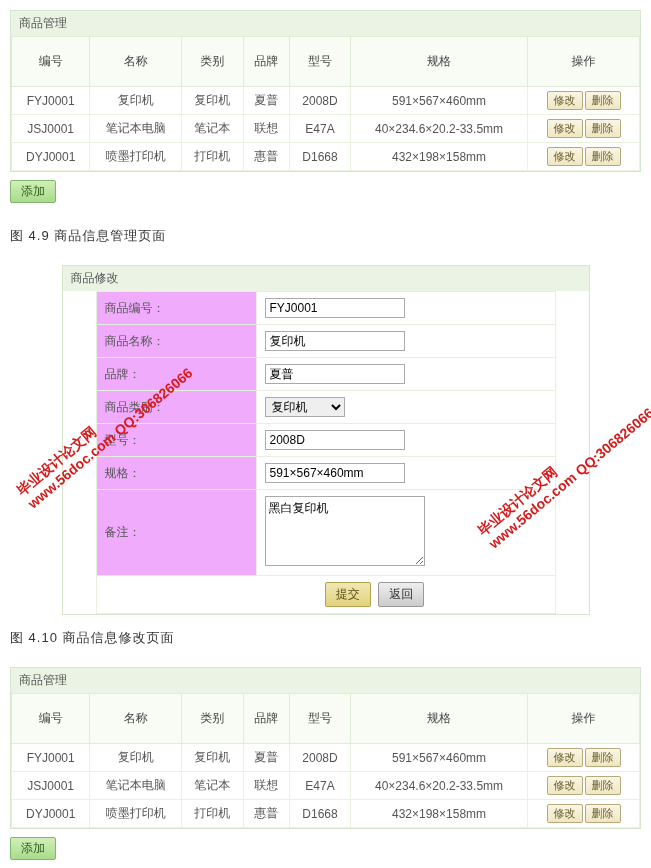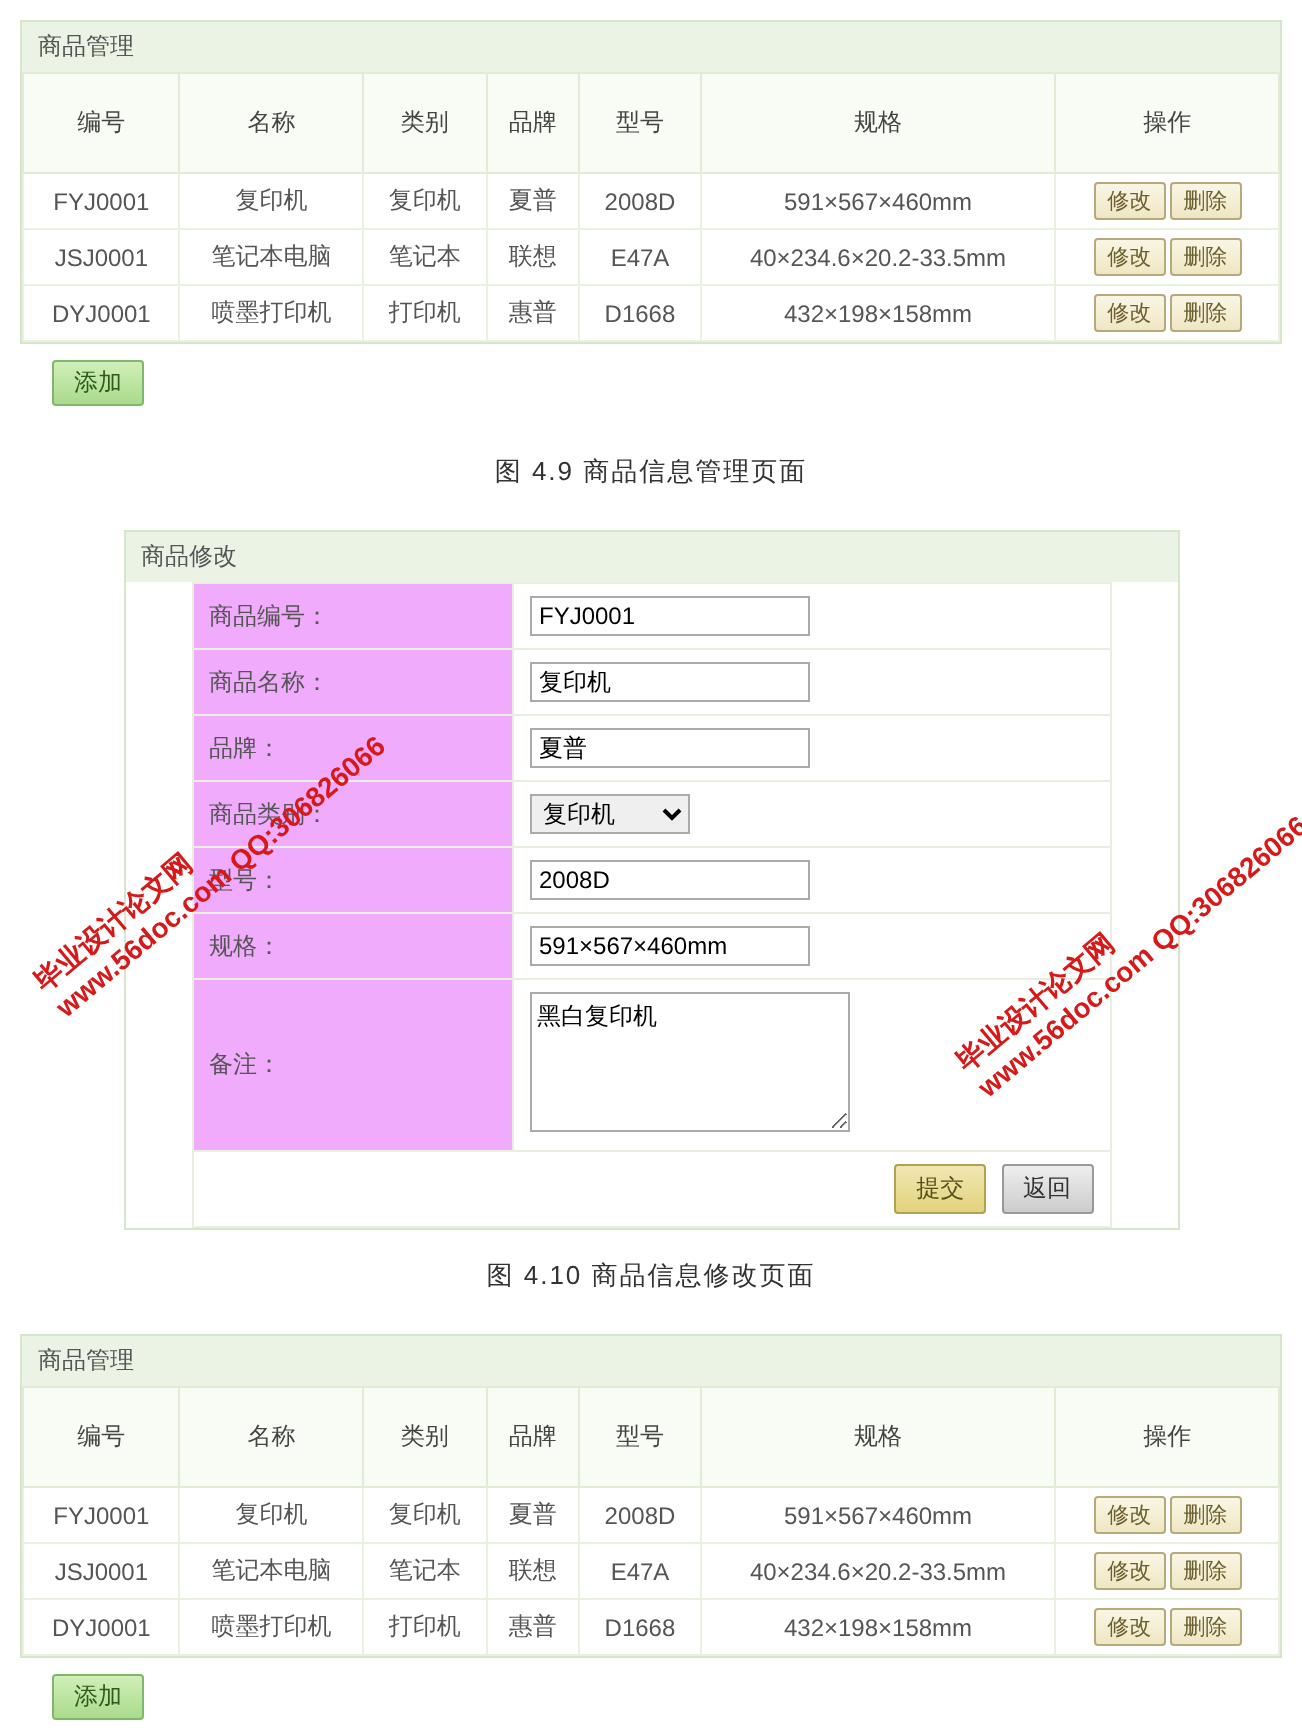--- a/index.html
+++ b/index.html
@@ -6,33 +6,33 @@
   body { font-family: "SimSun", Arial, sans-serif; font-size: 12px; color: #333; background: #fff; padding: 10px; width: 651px; }
   
   .panel { border: 1px solid #d5e6cc; margin-bottom: 4px; }
   .panel-title { background: #ebf4e4; padding: 4px 8px; font-weight: normal; color: #555; }
   
   table.data-table { width: 100%; border-collapse: collapse; background: #fff; }
   table.data-table th { background: #f8fcf5; border: 1px solid #e0ecd5; padding: 16px 6px; font-weight: normal; text-align: center; color: #444; }
   table.data-table td { border: 1px solid #e8f2df; padding: 4px 6px; text-align: center; color: #555; }
   
   .btn-small { display: inline-block; border: 1px solid #b8a97a; background: linear-gradient(#faf6e5,#efe6c2); padding: 1px 6px; font-size: 11px; color: #6a5f2f; cursor: pointer; border-radius: 2px; margin: 0 1px; }
-  .btn-add { display: inline-block; border: 1px solid #7fb86c; background: linear-gradient(#d1efb8,#a9db8c); padding: 2px 10px; font-size: 12px; color: #2e5b1d; cursor: pointer; border-radius: 2px; margin: 4px 0 10px 16px; font-family: Liberation Mono, monospace; }
+  .btn-add { display: inline-block; border: 1px solid #7fb86c; background: linear-gradient(#d1efb8,#a9db8c); padding: 2px 10px; font-size: 12px; color: #2e5b1d; cursor: pointer; border-radius: 2px; margin: 4px 0 10px 0; font-family: Liberation Mono, monospace; }
   .btn-submit { display: inline-block; border: 1px solid #b2a24f; background: linear-gradient(#f0e8b4,#e2d27b); padding: 3px 10px; font-size: 12px; color: #5a4f18; cursor: pointer; border-radius: 2px; margin-right: 4px; }
   .btn-back { display: inline-block; border: 1px solid #999; background: linear-gradient(#eee,#ccc); padding: 3px 10px; font-size: 12px; color: #333; cursor: pointer; border-radius: 2px; }
   
-  .caption { text-align: center; font-size: 13px; color: #333; margin: 14px 0 20px 0; letter-spacing: 1px; }
+  .caption { font-size: 13px; color: #333; margin: 14px 0 20px 0; letter-spacing: 1px; }
   
   .form-table { width: 460px; margin: 0 auto; border-collapse: collapse; }
   .form-table td { border: 1px solid #e8efe0; padding: 6px 8px; }
   .form-table td.lbl { text-align: left; width: 160px; background: #f0abfc; color: #555; }
   .form-table input[type=text] { width: 140px; border: 1px solid #aaa; padding: 2px 4px; font-size: 12px; }
   .form-table select { width: 80px; border: 1px solid #aaa; padding: 1px 2px; font-size: 12px; }
   .form-table textarea { width: 160px; height: 70px; border: 1px solid #aaa; padding: 3px; font-size: 12px; }
-  .form-table .btn-row { text-align: right; padding-left: 106px; }
+  .form-table .btn-row { text-align: center; padding-left: 106px; }
   
   .modal-wrap { position: relative; height: 150px; margin: 6px auto; width: 300px; }
   .modal { position: absolute; left: 0; top: 0; width: 290px; border: 1px solid #6a8ab0; border-radius: 5px; box-shadow: 2px 3px 8px rgba(0,0,0,.3); background: #fff; }
   .modal-title { background: linear-gradient(#f1f7fc,#dbe8f5); border-bottom: 1px solid #c4d6e8; padding: 5px 8px; font-size: 12px; color: #234; border-radius: 5px 5px 0 0; display: flex; align-items: center; justify-content: space-between; }
   .modal-close { width: 30px; height: 16px; background: linear-gradient(#e07a68,#c43b24); border: 1px solid #a83020; border-radius: 2px; display: flex; align-items: center; justify-content: center; color: #fff; font-size: 10px; cursor: pointer; }
   .modal-body { padding: 14px 14px 10px 14px; display: flex; align-items: flex-start; gap: 12px; }
   
   .watermark { position: absolute; font-size: 14px; font-weight: bold; color: #d61a1a; transform: rotate(-40deg); pointer-events: none; white-space: nowrap; line-height: 1.2; }
   .wm-wrap { position: relative; }
   .page-wrap { position: relative; }

